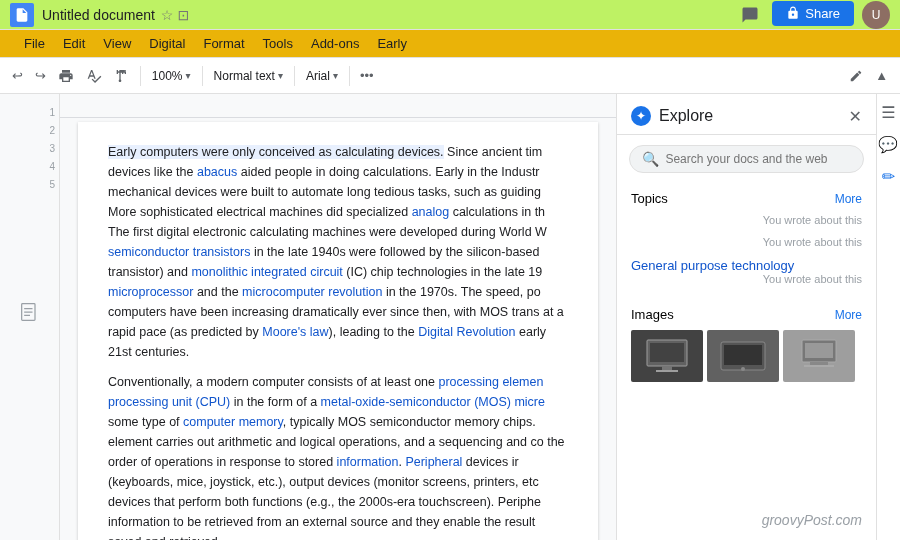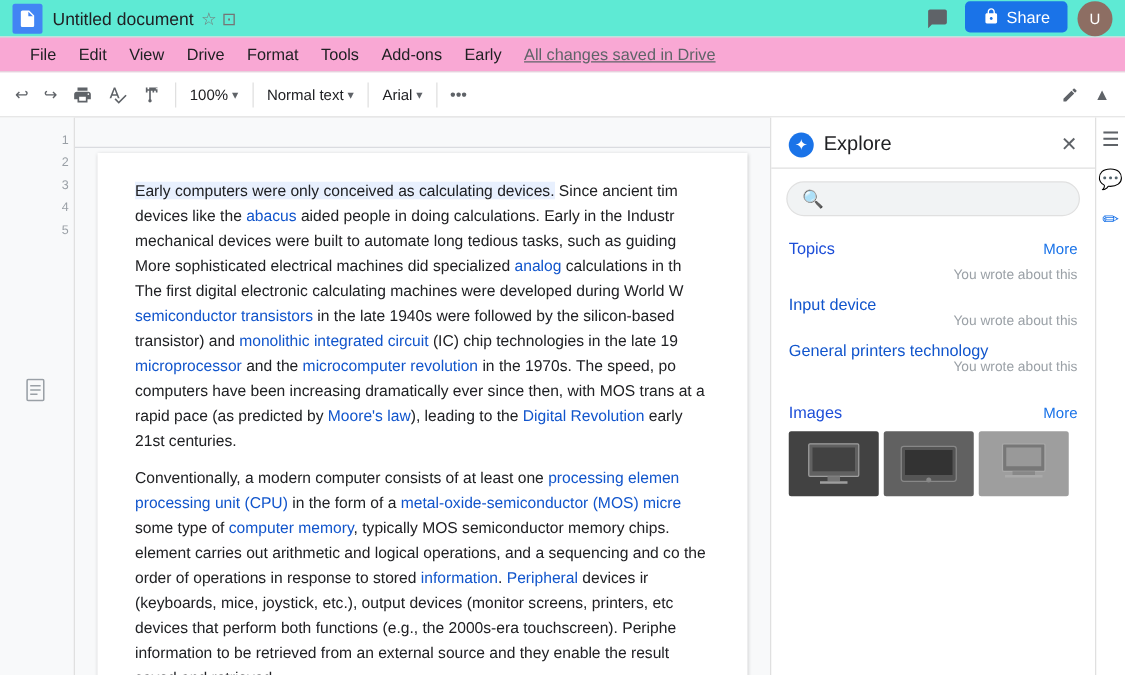--- a/index.html
+++ b/index.html
@@ -1,20 +1,20 @@
 <!DOCTYPE html>
 <html><head>
   <meta charset="utf-8">
   <style>
     * { margin: 0; padding: 0; box-sizing: border-box; }
     body { font-family: Arial, sans-serif; font-size: 13px; background: #f1f3f4; width: 900px; height: 540px; overflow: hidden; }
 
     
     .top-bar {
-      background: #5eead4;
+      background: #bef264;
       height: 30px;
       display: flex;
       align-items: center;
       padding: 0 10px;
       border-bottom: 1px solid #e0e0e0;
     }
     .google-docs-icon {
       width: 24px; height: 24px;
       background: #4285f4;
       border-radius: 2px;
@@ -58,21 +58,21 @@
       width: 28px; height: 28px;
       border-radius: 50%;
       background: #8d6e63;
       overflow: hidden;
       display: flex; align-items: center; justify-content: center;
       color: #fff; font-size: 12px;
     }
 
     
     .menu-bar {
-      background: #f9a8d4;
+      background: #eab308;
       height: 28px;
       display: flex;
       align-items: center;
       padding: 0 16px;
       gap: 2px;
       border-bottom: 1px solid #e0e0e0;
     }
     .menu-item {
       font-size: 13px;
       color: #202124;
@@ -244,21 +244,21 @@
       padding: 8px 14px 4px;
     }
     .section-header {
       display: flex;
       align-items: center;
       justify-content: space-between;
       margin-bottom: 8px;
     }
     .section-title {
       font-size: 13px;
-      color: #1d4ed8;
+      color: #000000;
       font-weight: 500;
     }
     .more-link {
       font-size: 12px;
       color: #1a73e8;
       cursor: pointer;
     }
     .topic-item {
       margin-bottom: 10px;
       cursor: pointer;
@@ -339,26 +339,25 @@
       <span>Share</span>
     </button>
     <div class="avatar">U</div>
   </div>
 </div>
 
 <div class="menu-bar">
   <span class="menu-item">File</span>
   <span class="menu-item">Edit</span>
   <span class="menu-item">View</span>
-  <span class="menu-item">Drive</span>
+  <span class="menu-item">Digital</span>
   <span class="menu-item">Format</span>
   <span class="menu-item">Tools</span>
   <span class="menu-item">Add-ons</span>
   <span class="menu-item">Early</span>
-  <span class="menu-saved" style="text-decoration:underline;cursor:pointer;">All changes saved in Drive</span>
 </div>
 
 <div class="toolbar">
   <button class="toolbar-btn">↩</button>
   <button class="toolbar-btn">↪</button>
   <button class="toolbar-btn">
     <svg width="16" height="16" viewBox="0 0 24 24" fill="#5f6368">
         <path d="M19 8H5c-1.66 0-3 1.34-3 3v6h4v4h12v-4h4v-6c0-1.66-1.34-3-3-3zm-3 11H8v-5h8v5zm3-7c-.55 0-1-.45-1-1s.45-1 1-1 1 .45 1 1-.45 1-1 1zm-1-9H6v4h12V3z"></path>
       </svg>
   </button>
@@ -436,37 +435,37 @@
 
   <div class="explore-panel">
     <div class="explore-header">
       <div class="explore-icon">✦</div>
       <span class="explore-title">Explore</span>
       <button class="close-btn">✕</button>
     </div>
 
     <div class="explore-search">
       <span class="search-icon-sm">🔍</span>
+      <input type="text" placeholder="Search your docs and the web" style="">
     </div>
 
     <div class="explore-section">
       <div class="section-header">
         <span class="section-title">Topics</span>
         <span class="more-link">More</span>
       </div>
 
       <div class="topic-item">
         <div class="topic-sub">You wrote about this</div>
       </div>
       <div class="topic-item">
-        <div class="topic-name">Input device</div>
         <div class="topic-sub">You wrote about this</div>
       </div>
       <div class="topic-item">
-        <div class="topic-name">General printers technology</div>
+        <div class="topic-name">General purpose technology</div>
         <div class="topic-sub">You wrote about this</div>
       </div>
     </div>
 
     <div class="images-section">
       <div class="section-header">
         <span class="section-title">Images</span>
         <span class="more-link">More</span>
       </div>
       <div class="images-grid">
@@ -489,20 +488,21 @@
           <svg width="50" height="36" viewBox="0 0 50 36">
             <rect x="8" y="2" width="34" height="22" rx="1" fill="#777" stroke="#aaa" stroke-width="1"></rect>
             <rect x="11" y="5" width="28" height="15" fill="#999"></rect>
             <rect x="16" y="24" width="18" height="3" fill="#888"></rect>
             <rect x="10" y="27" width="30" height="2" fill="#aaa"></rect>
           </svg>
         </div>
       </div>
     </div>
 
+    <div class="watermark" style="margin-top: auto; padding: 12px 14px; text-align:right; font-size:14px; color:#9aa0a6; font-style:italic;">groovyPost.com</div>
   </div>
 
   <div style="width:24px; background:#fff; border-left:1px solid #e0e0e0; display:flex; flex-direction:column; align-items:center; padding-top:6px; gap:8px;">
     <button class="r-icon-btn" style="color:#5f6368; font-size:16px;">☰</button>
     <button class="r-icon-btn r-icon-yellow" style="color:#f9ab00; font-size:16px;">💬</button>
     <button class="r-icon-btn r-icon-blue" style="color:#1a73e8; font-size:16px;">✏</button>
   </div>
 </div>
 
 </body></html>

